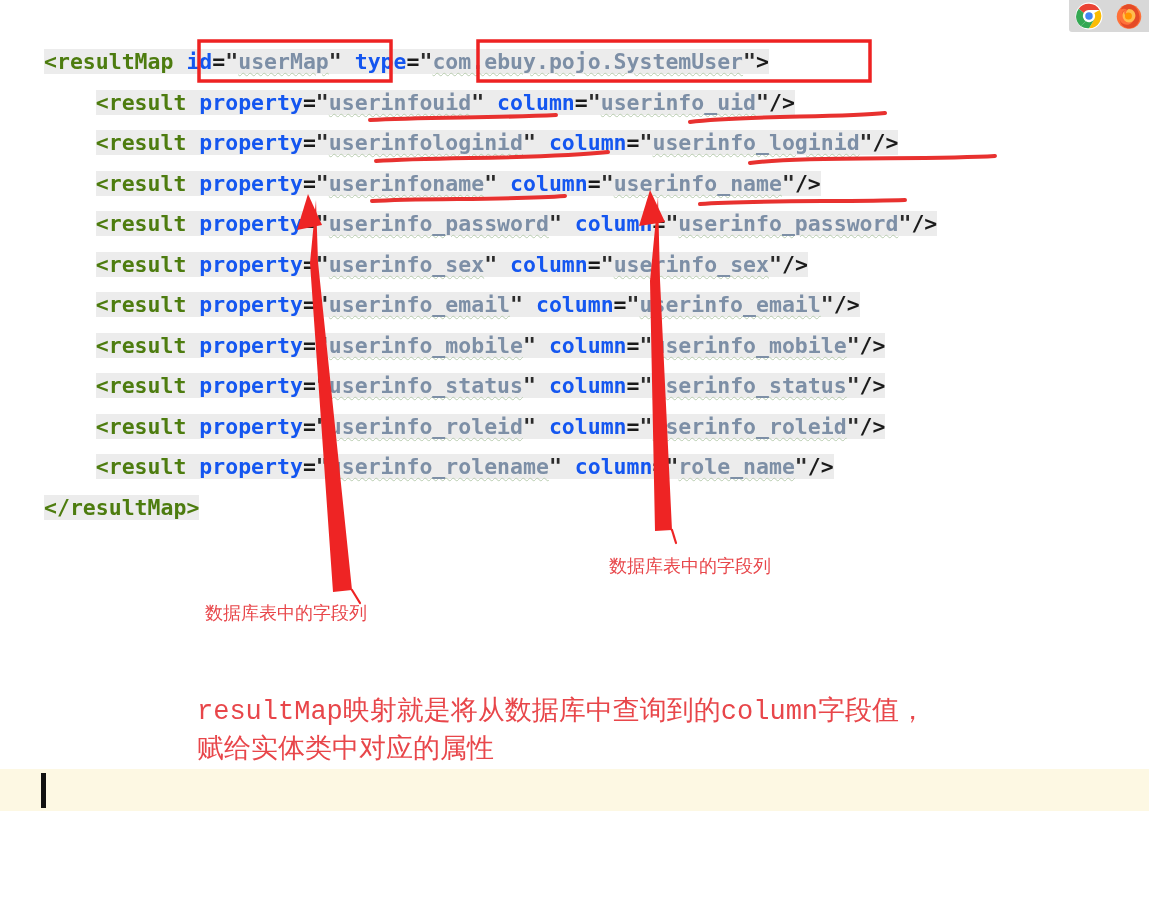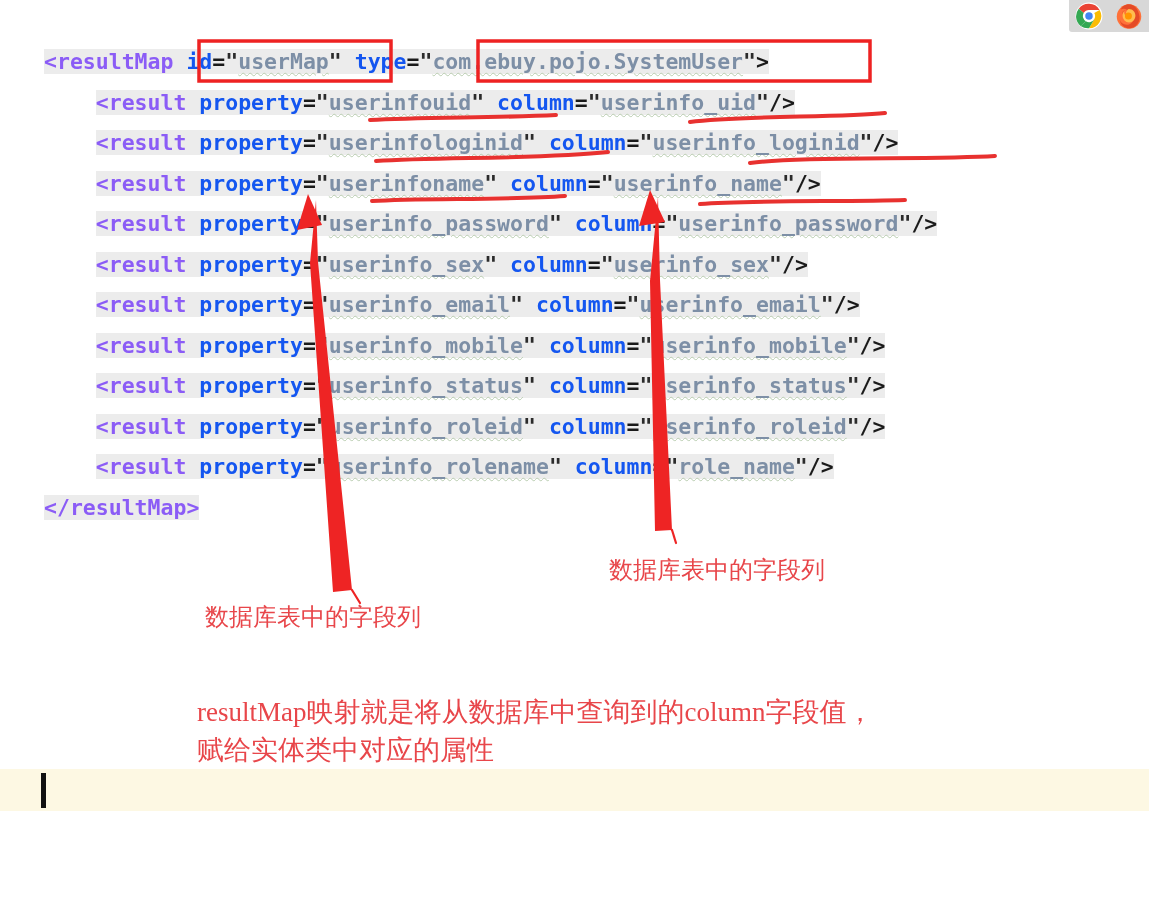--- a/index.html
+++ b/index.html
@@ -40,21 +40,21 @@
     font-weight: bold;
     line-height: 40.5px;
     white-space: pre;
     letter-spacing: 0px;
   }
   .code-line { height: 40.5px; white-space: pre; }
   
   .hl { background: #ececec; }
   .indent { background: #ffffff; }
 
-  .tag  { color: #8b5cf6; margin-top: 40px; }   
+  .tag  { color: #4d7c0f; margin-top: 40px; }   
   .attr { color: #1456f0; margin-top: 16px; }   
   .eq   { color: #1a1a1a; }
   .val  { color: #7d8fa6; }   
   .q    { color: #2b2b2b; }   
   .punct{ color: #1a1a1a; }
 
   
   .sq {
     position: relative;
     text-decoration: underline;
@@ -70,33 +70,33 @@
     left: 0; top: 0;
     width: 1149px; height: 897px;
     pointer-events: none;
   }
 
   
   .anno {
     position: absolute;
     color: #e8464a;
     font-family: "DejaVu Sans", sans-serif;
-    font-size: 24px;
+    font-size: 18px;
     white-space: pre;
   }
   #anno-left  { left: 205px; top: 601px; }
   #anno-right { left: 609px; top: 554px; }
 
   #anno-summary {
     position: absolute;
     left: 197px;
     top: 693px;
     width: 860px;
     color: #e8464a;
-    font-family: Liberation Serif, serif;
+    font-family: Liberation Mono, monospace;
     font-size: 27px;
     line-height: 38px;
   }
   #anno-summary div { white-space: pre; }
 
   
   #bottom-band {
     position: absolute;
     left: 0;
     top: 769px;

